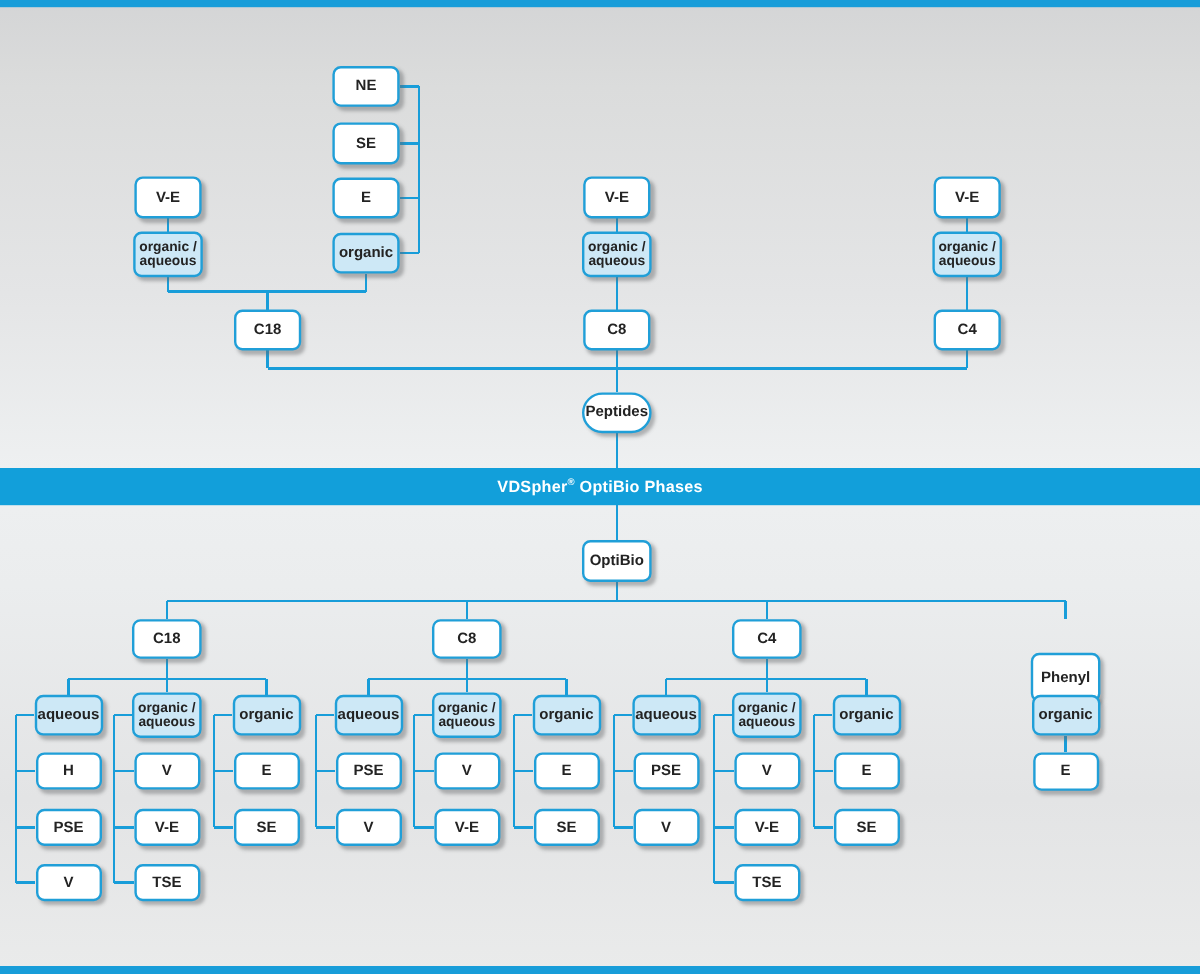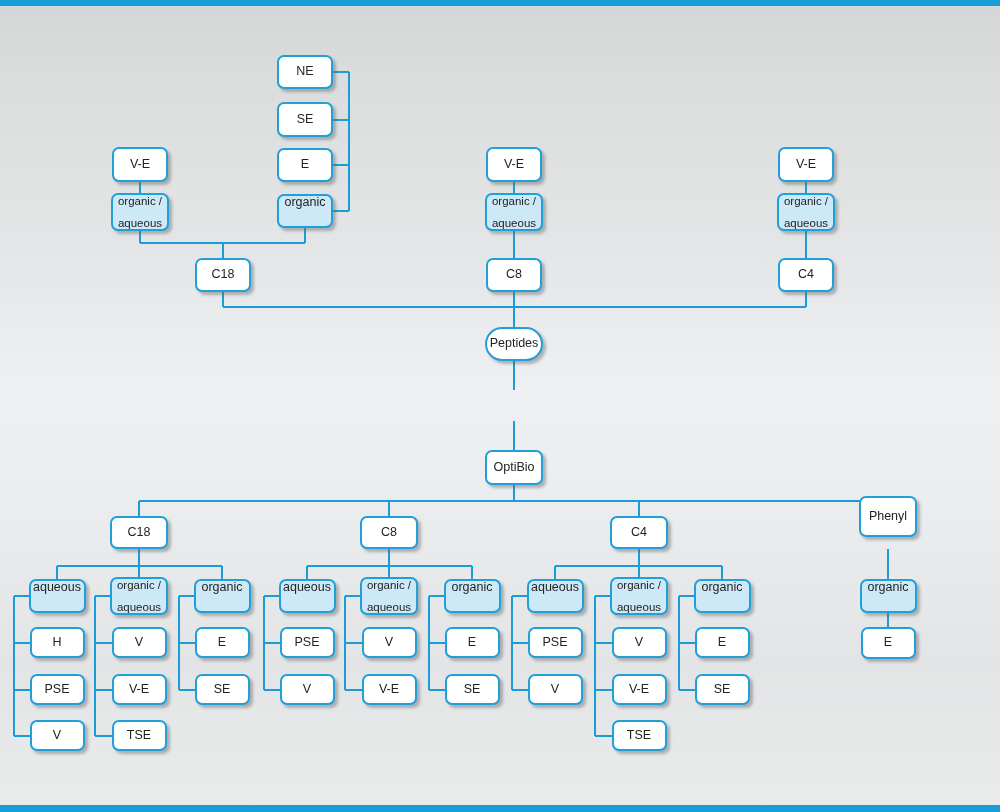--- a/index.html
+++ b/index.html
@@ -22,24 +22,24 @@
     display:flex;align-items:center;justify-content:center;
     font-weight:bold;font-size:13.5px;letter-spacing:.2px;
   }
   #banner sup{font-size:8px;line-height:0;position:relative;top:-1px;}
   #edges{position:absolute;left:0;top:0;}
   .box{
     position:absolute;box-sizing:border-box;
     border:2px solid #209fd8;border-radius:7px;
     background:#ffffff;color:#232323;
     display:flex;flex-direction:column;align-items:center;justify-content:center;
-    text-align:center;font-weight:normal;font-size:12.5px;line-height:1.05;
+    text-align:center;font-weight:bold;font-size:12.5px;line-height:1.05;
     box-shadow:3px 3px 3px rgba(100,102,104,.45);
   }
-  .box.blue{background:#cde8f6;justify-content:space-between;}
+  .box.blue{background:#cde8f6;}
   .box .ln{font-size:11.5px;}
 </style>
 </head>
 <body>
 
 <div id="stage">
   <div id="top-accent" class="accent-bar"></div>
   <div id="bottom-accent" class="accent-bar"></div>
 
   <svg id="edges" width="1000" height="812" shape-rendering="crispEdges">
@@ -148,21 +148,21 @@
       <div class="box blue" style="left: 777px; top: 193px; width: 58px; height: 38px;">
         <div class="ln">organic /</div>
         <div class="ln">aqueous</div>
       </div>
       <div class="box" style="left: 778px; top: 258px; width: 56px; height: 34px;">C4</div>
       <div class="box" style="left: 485px; top: 327px; width: 58px; height: 34px; border-radius: 17px;">Peptides</div>
       <div class="box" style="left: 485px; top: 450px; width: 58px; height: 35px;">OptiBio</div>
       <div class="box" style="left: 110px; top: 516px; width: 58px; height: 33px;">C18</div>
       <div class="box" style="left: 360px; top: 516px; width: 58px; height: 33px;">C8</div>
       <div class="box" style="left: 610px; top: 516px; width: 58px; height: 33px;">C4</div>
-      <div class="box" style="left: 859px; top: 496px; width: 58px; height: 41px;">Phenyl</div>
+      <div class="box" style="left: 859px; top: 544px; width: 58px; height: 41px;">Phenyl</div>
       <div class="box blue" style="left: 28.5px; top: 579px; width: 57px; height: 34px;">aqueous</div>
       <div class="box blue" style="left: 110px; top: 577px; width: 58px; height: 38px;">
         <div class="ln">organic /</div>
         <div class="ln">aqueous</div>
       </div>
       <div class="box blue" style="left: 193.5px; top: 579px; width: 57px; height: 34px;">organic</div>
       <div class="box blue" style="left: 278.5px; top: 579px; width: 57px; height: 34px;">aqueous</div>
       <div class="box blue" style="left: 360px; top: 577px; width: 58px; height: 38px;">
         <div class="ln">organic /</div>
         <div class="ln">aqueous</div>
@@ -192,13 +192,16 @@
       <div class="box" style="left: 527.5px; top: 627px; width: 55px; height: 31px;">PSE</div>
       <div class="box" style="left: 527.5px; top: 674px; width: 55px; height: 31px;">V</div>
       <div class="box" style="left: 611.5px; top: 627px; width: 55px; height: 31px;">V</div>
       <div class="box" style="left: 611.5px; top: 674px; width: 55px; height: 31px;">V-E</div>
       <div class="box" style="left: 611.5px; top: 720px; width: 55px; height: 31px;">TSE</div>
       <div class="box" style="left: 694.5px; top: 627px; width: 55px; height: 31px;">E</div>
       <div class="box" style="left: 694.5px; top: 674px; width: 55px; height: 31px;">SE</div>
       <div class="box" style="left: 860.5px; top: 627px; width: 55px; height: 32px;">E</div>
     </div>
 
+  <div id="banner">
+    <span><span>VDSpher</span><sup>®</sup><span> OptiBio Phases</span></span>
+  </div>
 </div>
 
 </body></html>

